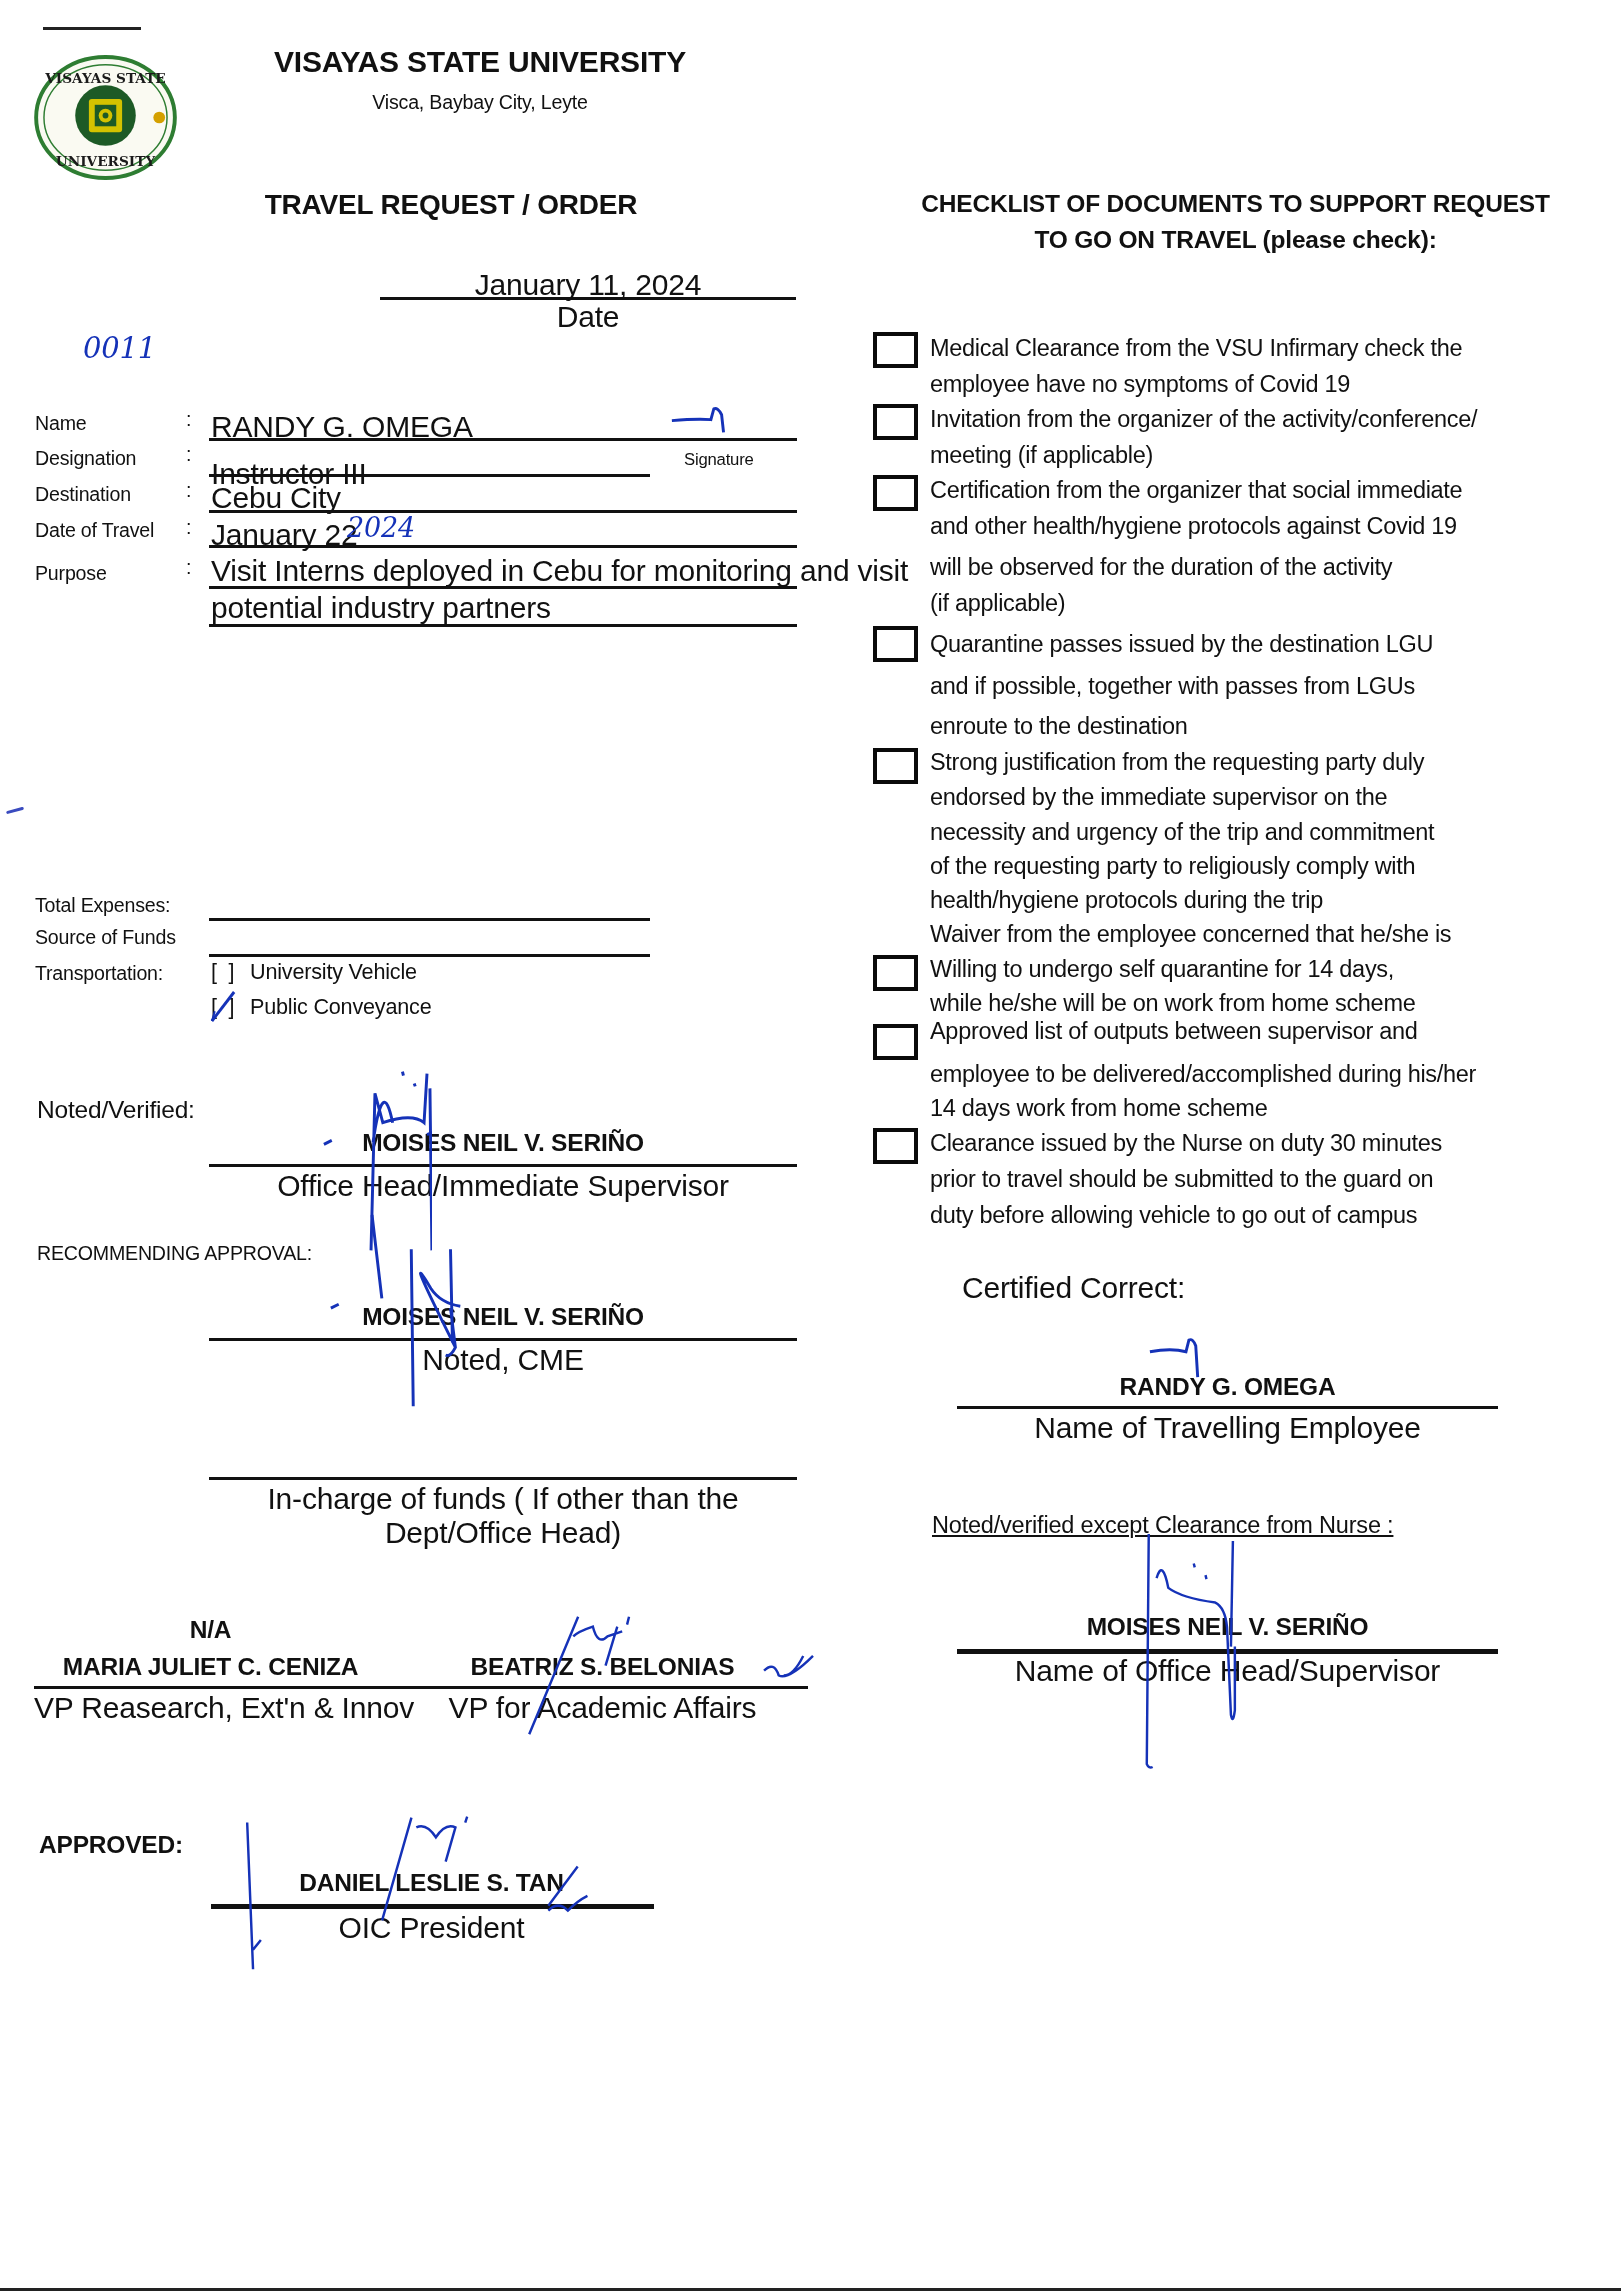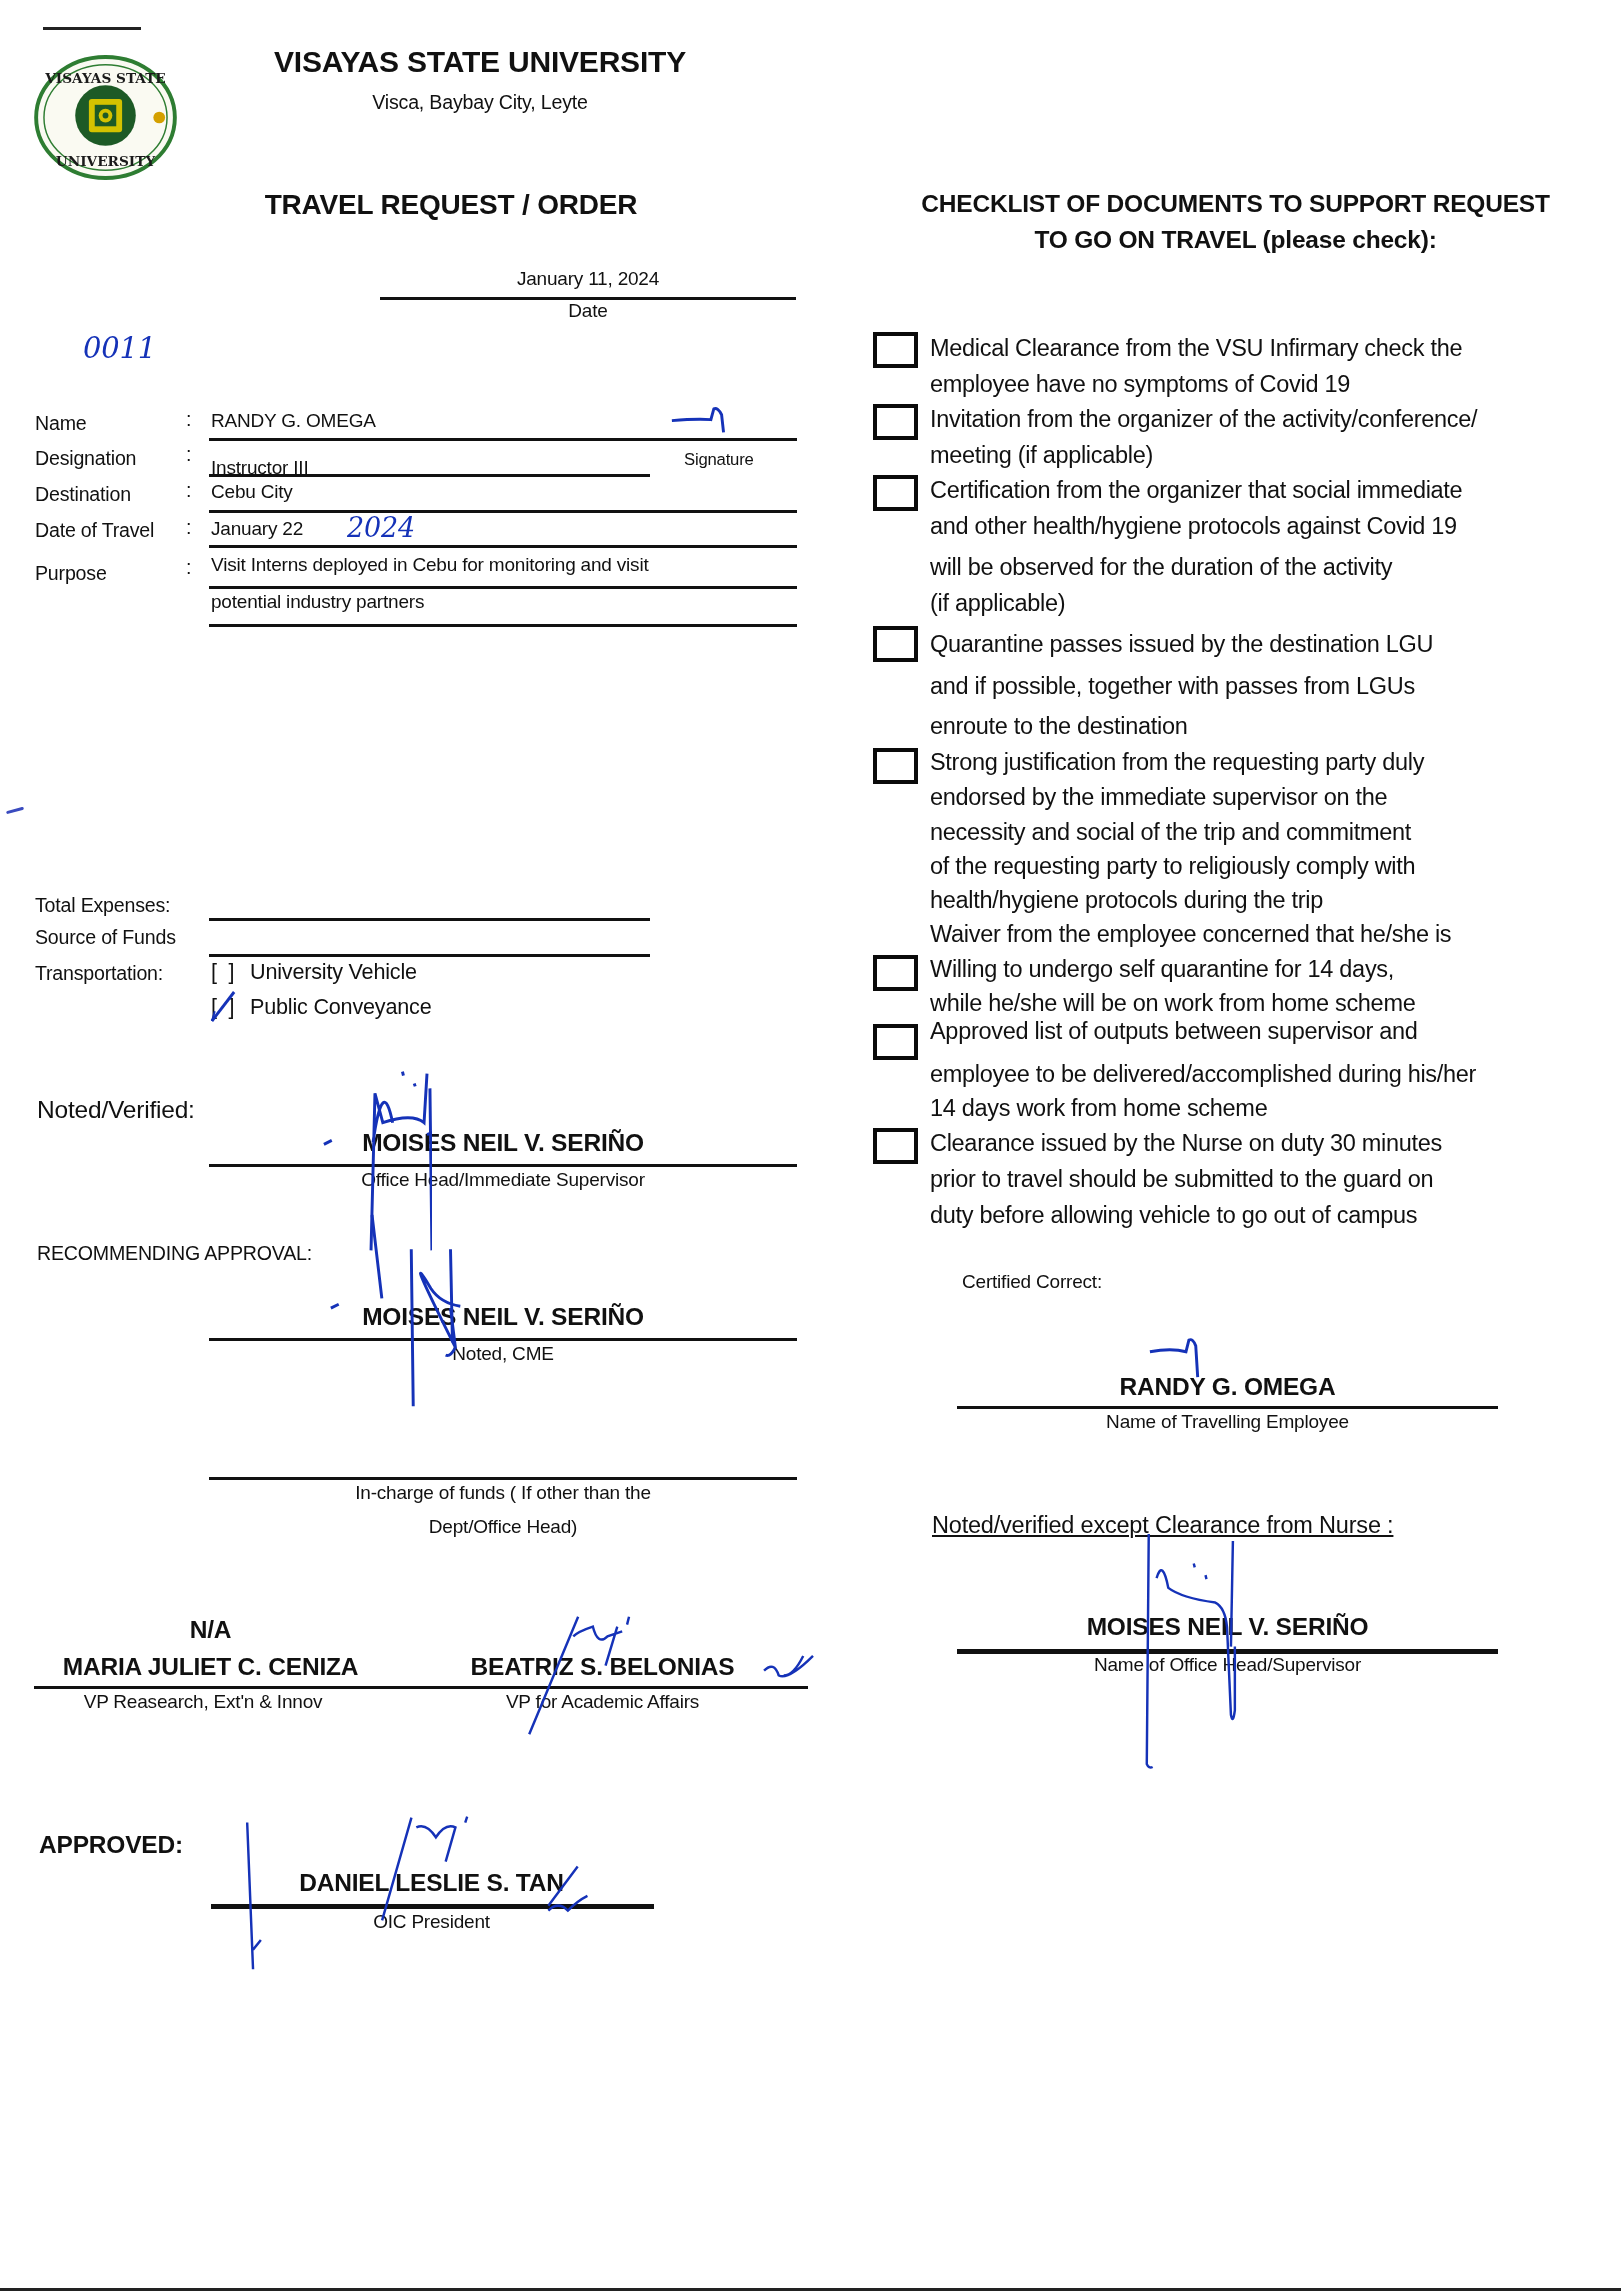--- a/index.html
+++ b/index.html
@@ -1,19 +1,19 @@
 <!DOCTYPE html>
 <html><head>
 <meta charset="utf-8">
 <style>
   html, body { margin:0; padding:0; background:#ffffff; }
   body { width:1621px; height:2292px; position:relative; overflow:hidden;
          font-family:"Liberation Sans", sans-serif; color:#111; }
   .abs { position:absolute; }
-  .t { position:absolute; white-space:nowrap; font-size:19px; letter-spacing:-0.2px; }
+  .t { position:absolute; white-space:nowrap; font-size:30px; letter-spacing:-0.2px; }
   .sm { font-size:19.6px; }
   .bold { font-weight:bold; }
   .line { position:absolute; height:2.9px; background:#111; }
   .line.thick { height:3.9px; }
   .center { text-align:center; }
   .ink { color:#1532b8; font-family:"DejaVu Serif", serif; font-style:italic; }
   .box { position:absolute; width:45px; height:36px; border:4.9px solid #0a0a0a; box-sizing:border-box; }
   .chk-text { position:absolute; left:930px; font-size:23.5px; line-height:35px; white-space:nowrap; letter-spacing:-0.3px; }
   .sig { position:absolute; pointer-events:none; }
 </style>
@@ -162,21 +162,21 @@
 <div class="chk-text" style="top:586px;"> (if applicable)</div>
 
 <div class="box" style="left:873px;top:626px;"></div>
 <div class="chk-text" style="top:627px;">Quarantine passes issued by the destination LGU</div>
 <div class="chk-text" style="top:669px;">and if possible, together with passes from LGUs</div>
 <div class="chk-text" style="top:709px;">enroute to the destination</div>
 
 <div class="box" style="left:873px;top:748px;"></div>
 <div class="chk-text" style="top:745px;">Strong justification from the requesting party duly</div>
 <div class="chk-text" style="top:780px;">endorsed by the immediate supervisor on the</div>
-<div class="chk-text" style="top:815px;">necessity and social of the trip and commitment</div>
+<div class="chk-text" style="top:815px;">necessity and urgency of the trip and commitment</div>
 <div class="chk-text" style="top:849px;">of the requesting party to religiously comply with</div>
 <div class="chk-text" style="top:883px;">health/hygiene protocols during the trip</div>
 
 <div class="chk-text" style="top:917px;">Waiver from the employee concerned that he/she is</div>
 <div class="box" style="left:873px;top:955px;"></div>
 <div class="chk-text" style="top:952px;">Willing to undergo self quarantine for 14 days,</div>
 <div class="chk-text" style="top:986px;">while he/she will be on work from home scheme</div>
 
 <div class="box" style="left:873px;top:1024px;"></div>
 <div class="chk-text" style="top:1014px;text-align:center;">Approved list of outputs between supervisor and</div>

